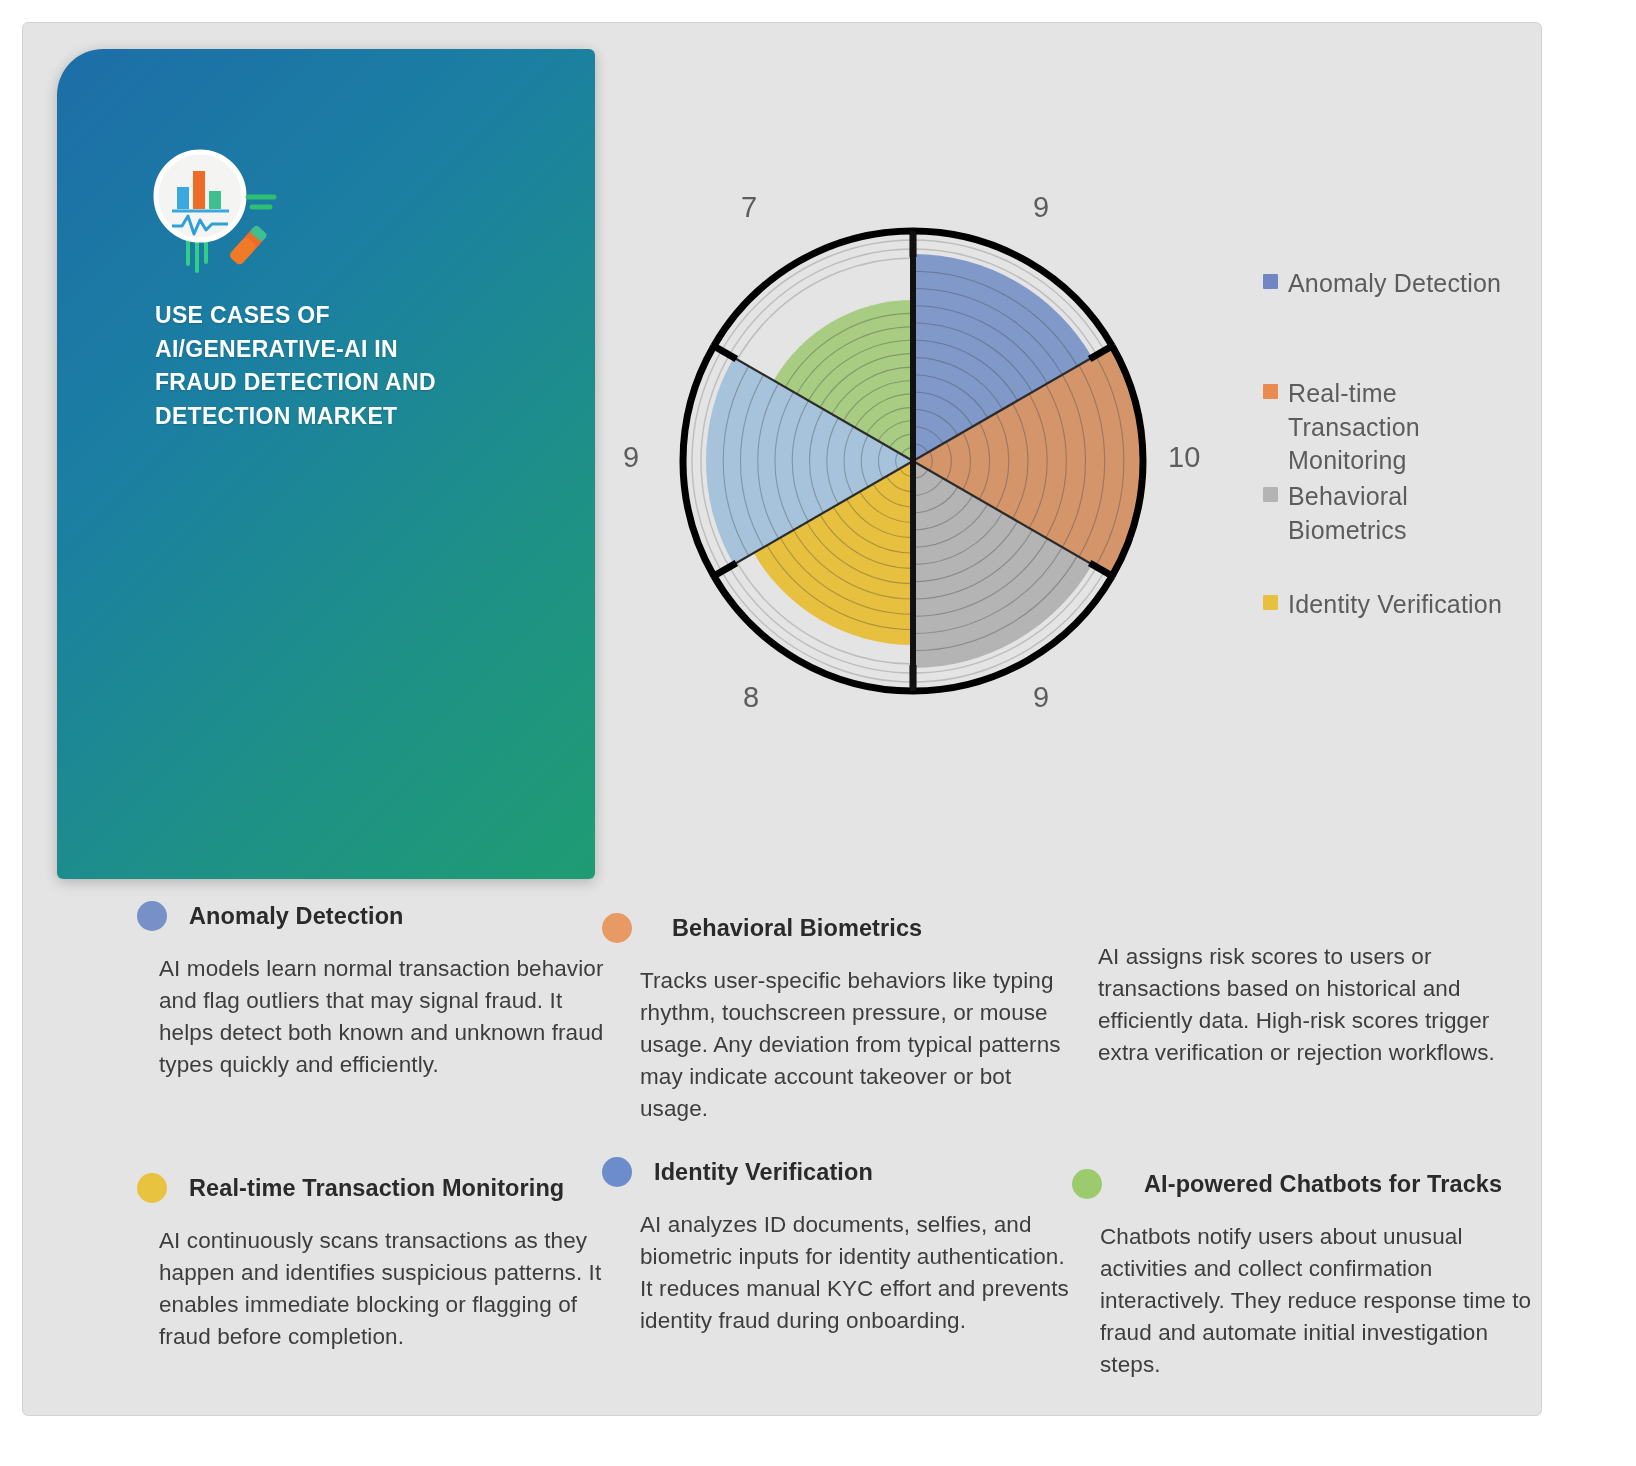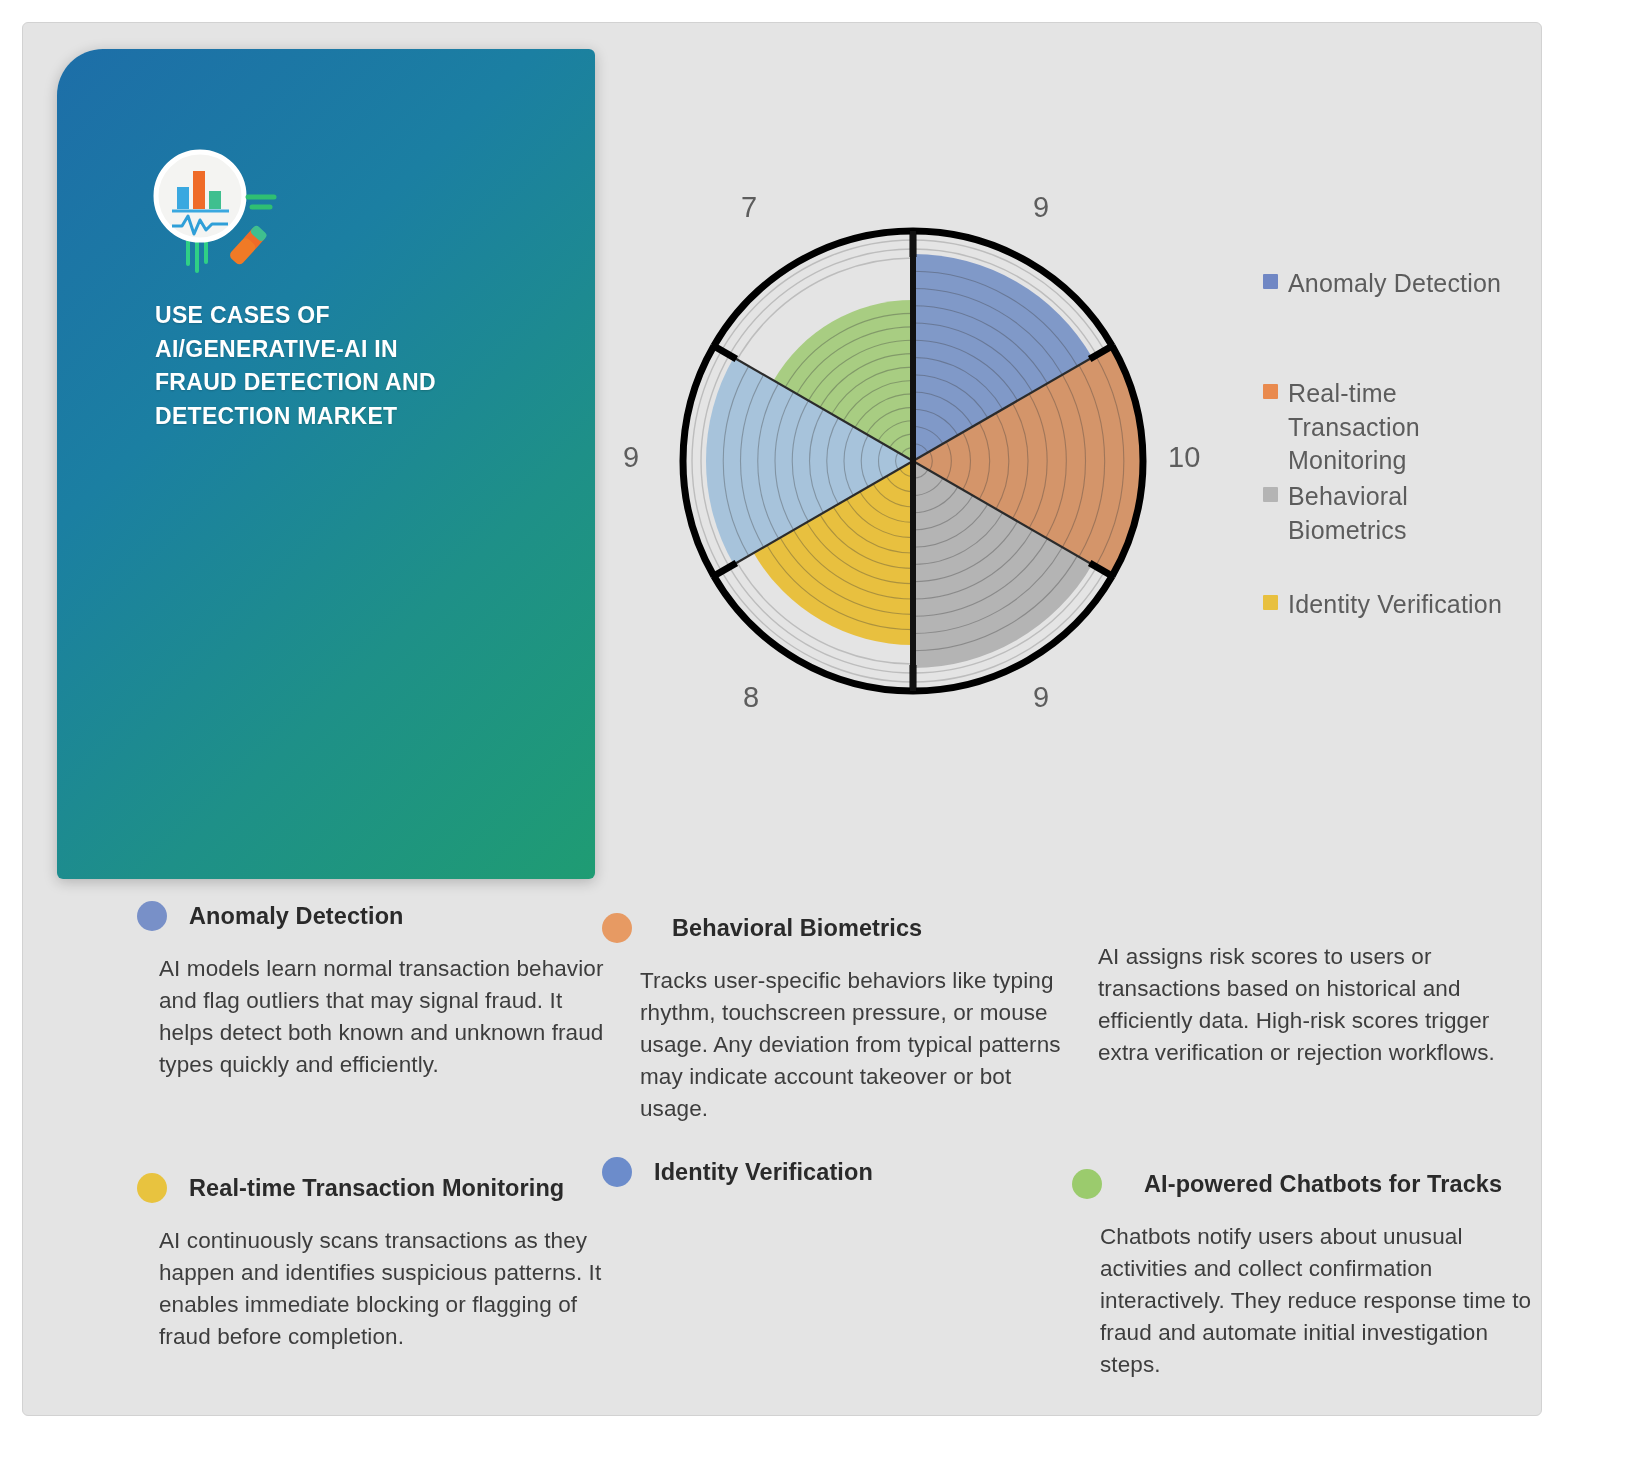--- a/index.html
+++ b/index.html
@@ -273,20 +273,21 @@
             <span class="dot" style="background:#e79a63"></span>
             <span class="card-title" style="margin-left:40px">Behavioral Biometrics</span>
           </div>
           <div class="card-body" style="margin-left:38px">Tracks user-specific behaviors like typing rhythm, touchscreen pressure, or mouse usage. Any deviation from typical patterns may indicate account takeover or bot usage.</div>
         </div>
         <div class="card" style="top:256px">
           <div class="card-head">
             <span class="dot" style="background:#6c8ccb"></span>
             <span class="card-title" style="margin-left:22px">Identity Verification</span>
           </div>
+          <div class="card-body" style="margin-left:38px">AI analyzes ID documents, selfies, and biometric inputs for identity authentication. It reduces manual KYC effort and prevents identity fraud during onboarding.</div>
         </div>
       </div>
 
       <div class="col col3 c3">
         <div class="card" style="top:18px">
           <div class="card-body">AI assigns risk scores to users or transactions based on historical and efficiently data. High-risk scores trigger extra verification or rejection workflows.</div>
         </div>
         <div class="card" style="top:268px">
           <div class="card-head">
             <span class="dot" style="background:#9bcb6d"></span>

